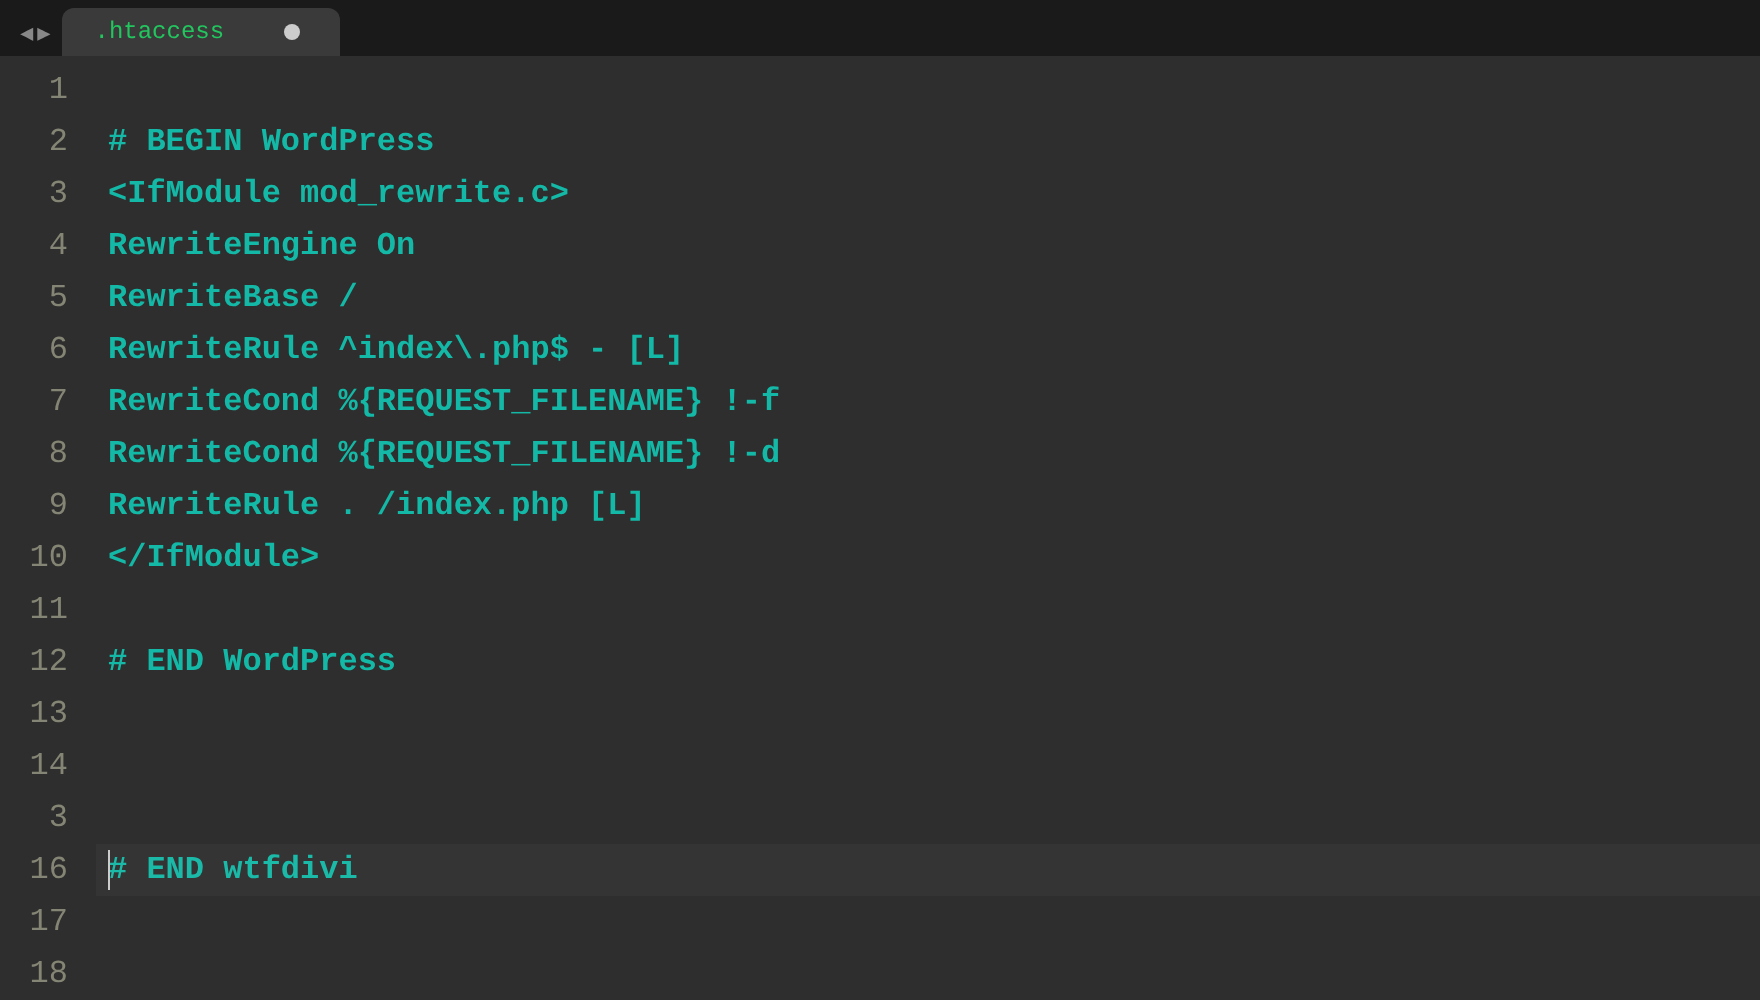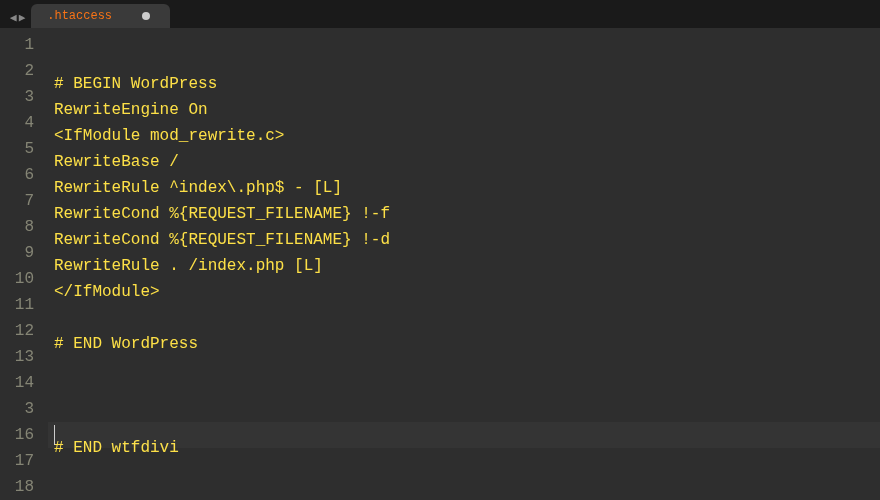--- a/index.html
+++ b/index.html
@@ -23,21 +23,21 @@
       gap: 2px;
       padding: 0 6px 4px 6px;
       color: #888;
       font-size: 11px;
     }
     .nav-arrow {
       cursor: pointer;
     }
     .tab {
       background: #3a3a3a;
-      color: #f97316;
+      color: #22c55e;
       font-size: 12px;
       padding: 5px 20px 5px 16px;
       border-top-left-radius: 6px;
       border-top-right-radius: 6px;
       position: relative;
       display: flex;
       align-items: center;
       gap: 30px;
       height: 24px;
     }
@@ -60,26 +60,27 @@
       color: #858575;
       font-size: 16px;
       line-height: 26px;
       user-select: none;
     }
     .gutter div {
       padding-right: 14px;
     }
     .code {
       flex: 1;
-      padding-top: 17px;
+      padding-top: 4px;
       padding-left: 6px;
       font-size: 16px;
       line-height: 26px;
-      color: #fde047;
+      color: #14b8a6;
       position: relative;
+      font-weight: bold;
     }
     .code-line {
       white-space: pre;
       min-height: 26px;
     }
     .cursor-line {
       position: absolute;
       left: 0;
       width: 100%;
       height: 26px;
@@ -124,22 +125,22 @@
       <div>13</div>
       <div>14</div>
       <div>3</div>
       <div>16</div>
       <div>17</div>
       <div>18</div>
     </div>
   <div class="code" id="code">
       <div class="code-line"></div>
       <div class="code-line"># BEGIN WordPress</div>
+      <div class="code-line">&lt;IfModule mod_rewrite.c&gt;</div>
       <div class="code-line">RewriteEngine On</div>
-      <div class="code-line">&lt;IfModule mod_rewrite.c&gt;</div>
       <div class="code-line">RewriteBase /</div>
       <div class="code-line">RewriteRule ^index\.php$ - [L]</div>
       <div class="code-line">RewriteCond %{REQUEST_FILENAME} !-f</div>
       <div class="code-line">RewriteCond %{REQUEST_FILENAME} !-d</div>
       <div class="code-line">RewriteRule . /index.php [L]</div>
       <div class="code-line">&lt;/IfModule&gt;</div>
       <div class="code-line"></div>
       <div class="code-line"># END WordPress</div>
       <div class="code-line"></div>
       <div class="code-line"></div>

